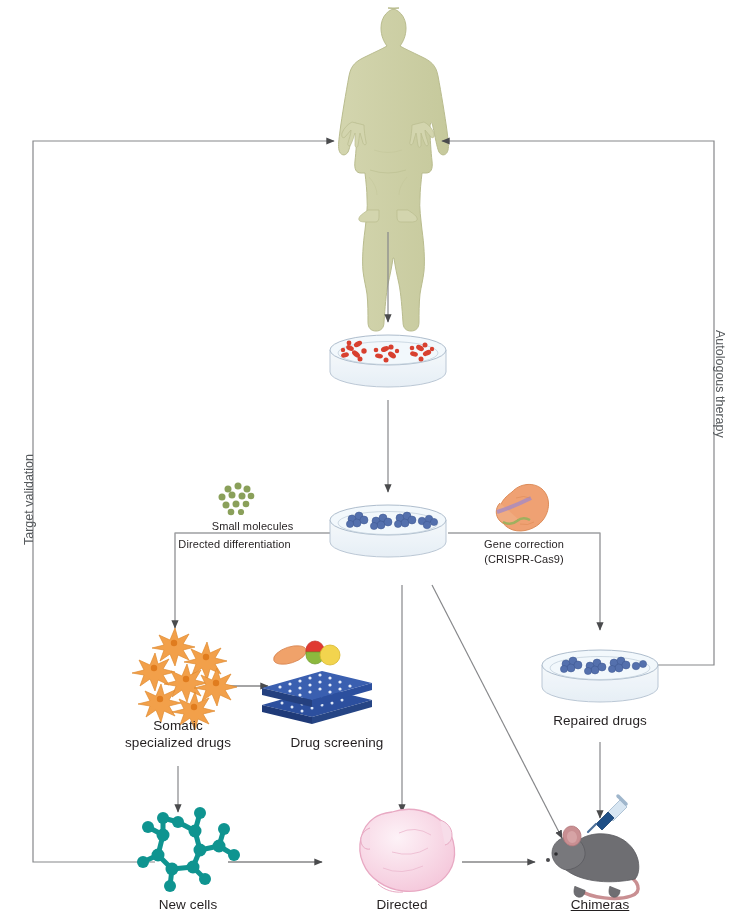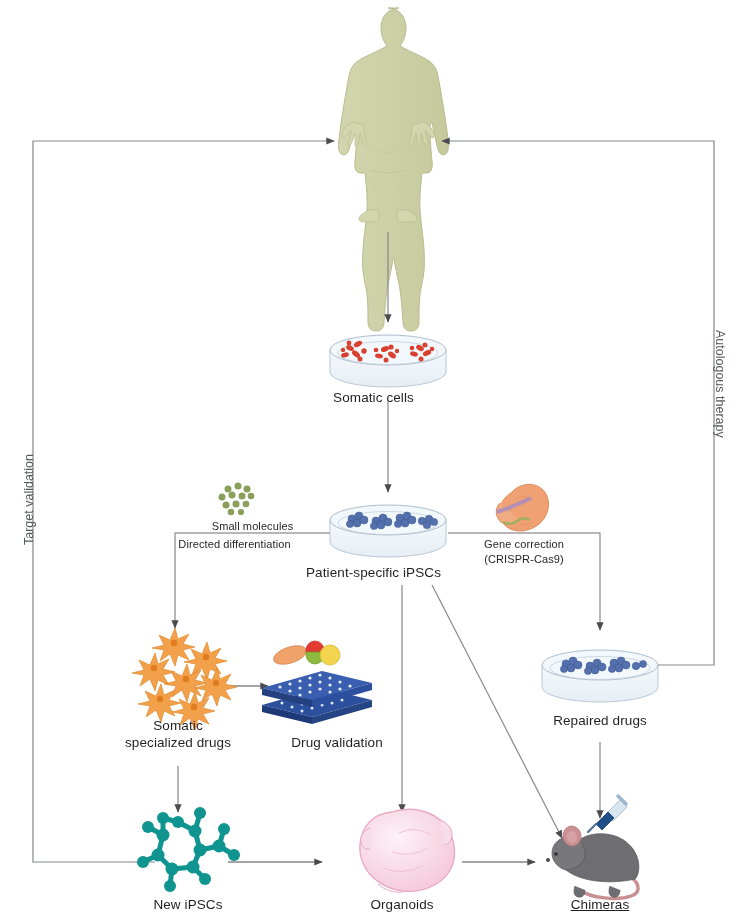--- a/index.html
+++ b/index.html
@@ -361,39 +361,37 @@
 
       <g>
         <path d="M606 814 l14 -14 l7 7 l-14 14 z" fill="#d8e6f2" stroke="#9fb6cc" stroke-width=".8"></path>
         <path d="M596 824 l12 -12 l6 6 l-12 12 z" fill="#1f4f86" stroke="#17406f" stroke-width=".8"></path>
         <line x1="596" y1="824" x2="588" y2="832" stroke="#4c6f99" stroke-width="2.2" stroke-linecap="round"></line>
         <path d="M618 796 l8 8" stroke="#9fb6cc" stroke-width="3.5" stroke-linecap="round"></path>
       </g>
     </g>
   </svg>
 
-  <div class="lbl" style="left:0;width:747px;top:390px;">Somatic cells</div>
-
-  <div class="lbl" style="left:0;width:747px;top:565px;">Patient-specific iPSCs</div>
+
 
   <div class="lbl small" style="left:175px;width:155px;top:519px;">Small molecules</div>
   <div class="lbl small" style="left:152px;width:165px;top:537px;">Directed differentiation</div>
 
   <div class="lbl small" style="left:448px;width:152px;top:537px;text-align:center;">Gene correction</div>
   <div class="lbl small" style="left:448px;width:152px;top:552px;">(CRISPR-Cas9)</div>
 
   <div class="lbl" style="left:108px;width:140px;top:718px;">Somatic</div>
   <div class="lbl" style="left:108px;width:140px;top:735px;">specialized drugs</div>
 
-  <div class="lbl" style="left:247px;width:180px;top:735px;">Drug validation</div>
+  <div class="lbl" style="left:247px;width:180px;top:735px;">Drug screening</div>
 
   <div class="lbl" style="left:510px;width:180px;top:713px;">Repaired drugs</div>
 
-  <div class="lbl" style="left:118px;width:140px;top:897px;">New iPSCs</div>
-
-  <div class="lbl" style="left:332px;width:140px;top:897px;">Organoids</div>
+  <div class="lbl" style="left:118px;width:140px;top:897px;">New cells</div>
+
+  <div class="lbl" style="left:332px;width:140px;top:897px;">Directed</div>
 
   <div class="lbl" style="left:530px;width:140px;top:897px;text-decoration:underline;">Chimeras</div>
 
   <div class="vside vleft" style="left:22px;top:545px;">Target validation</div>
   <div class="vside vright" style="left:727px;top:330px;">Autologous therapy</div>
 
 </div>
 
 </body></html>

